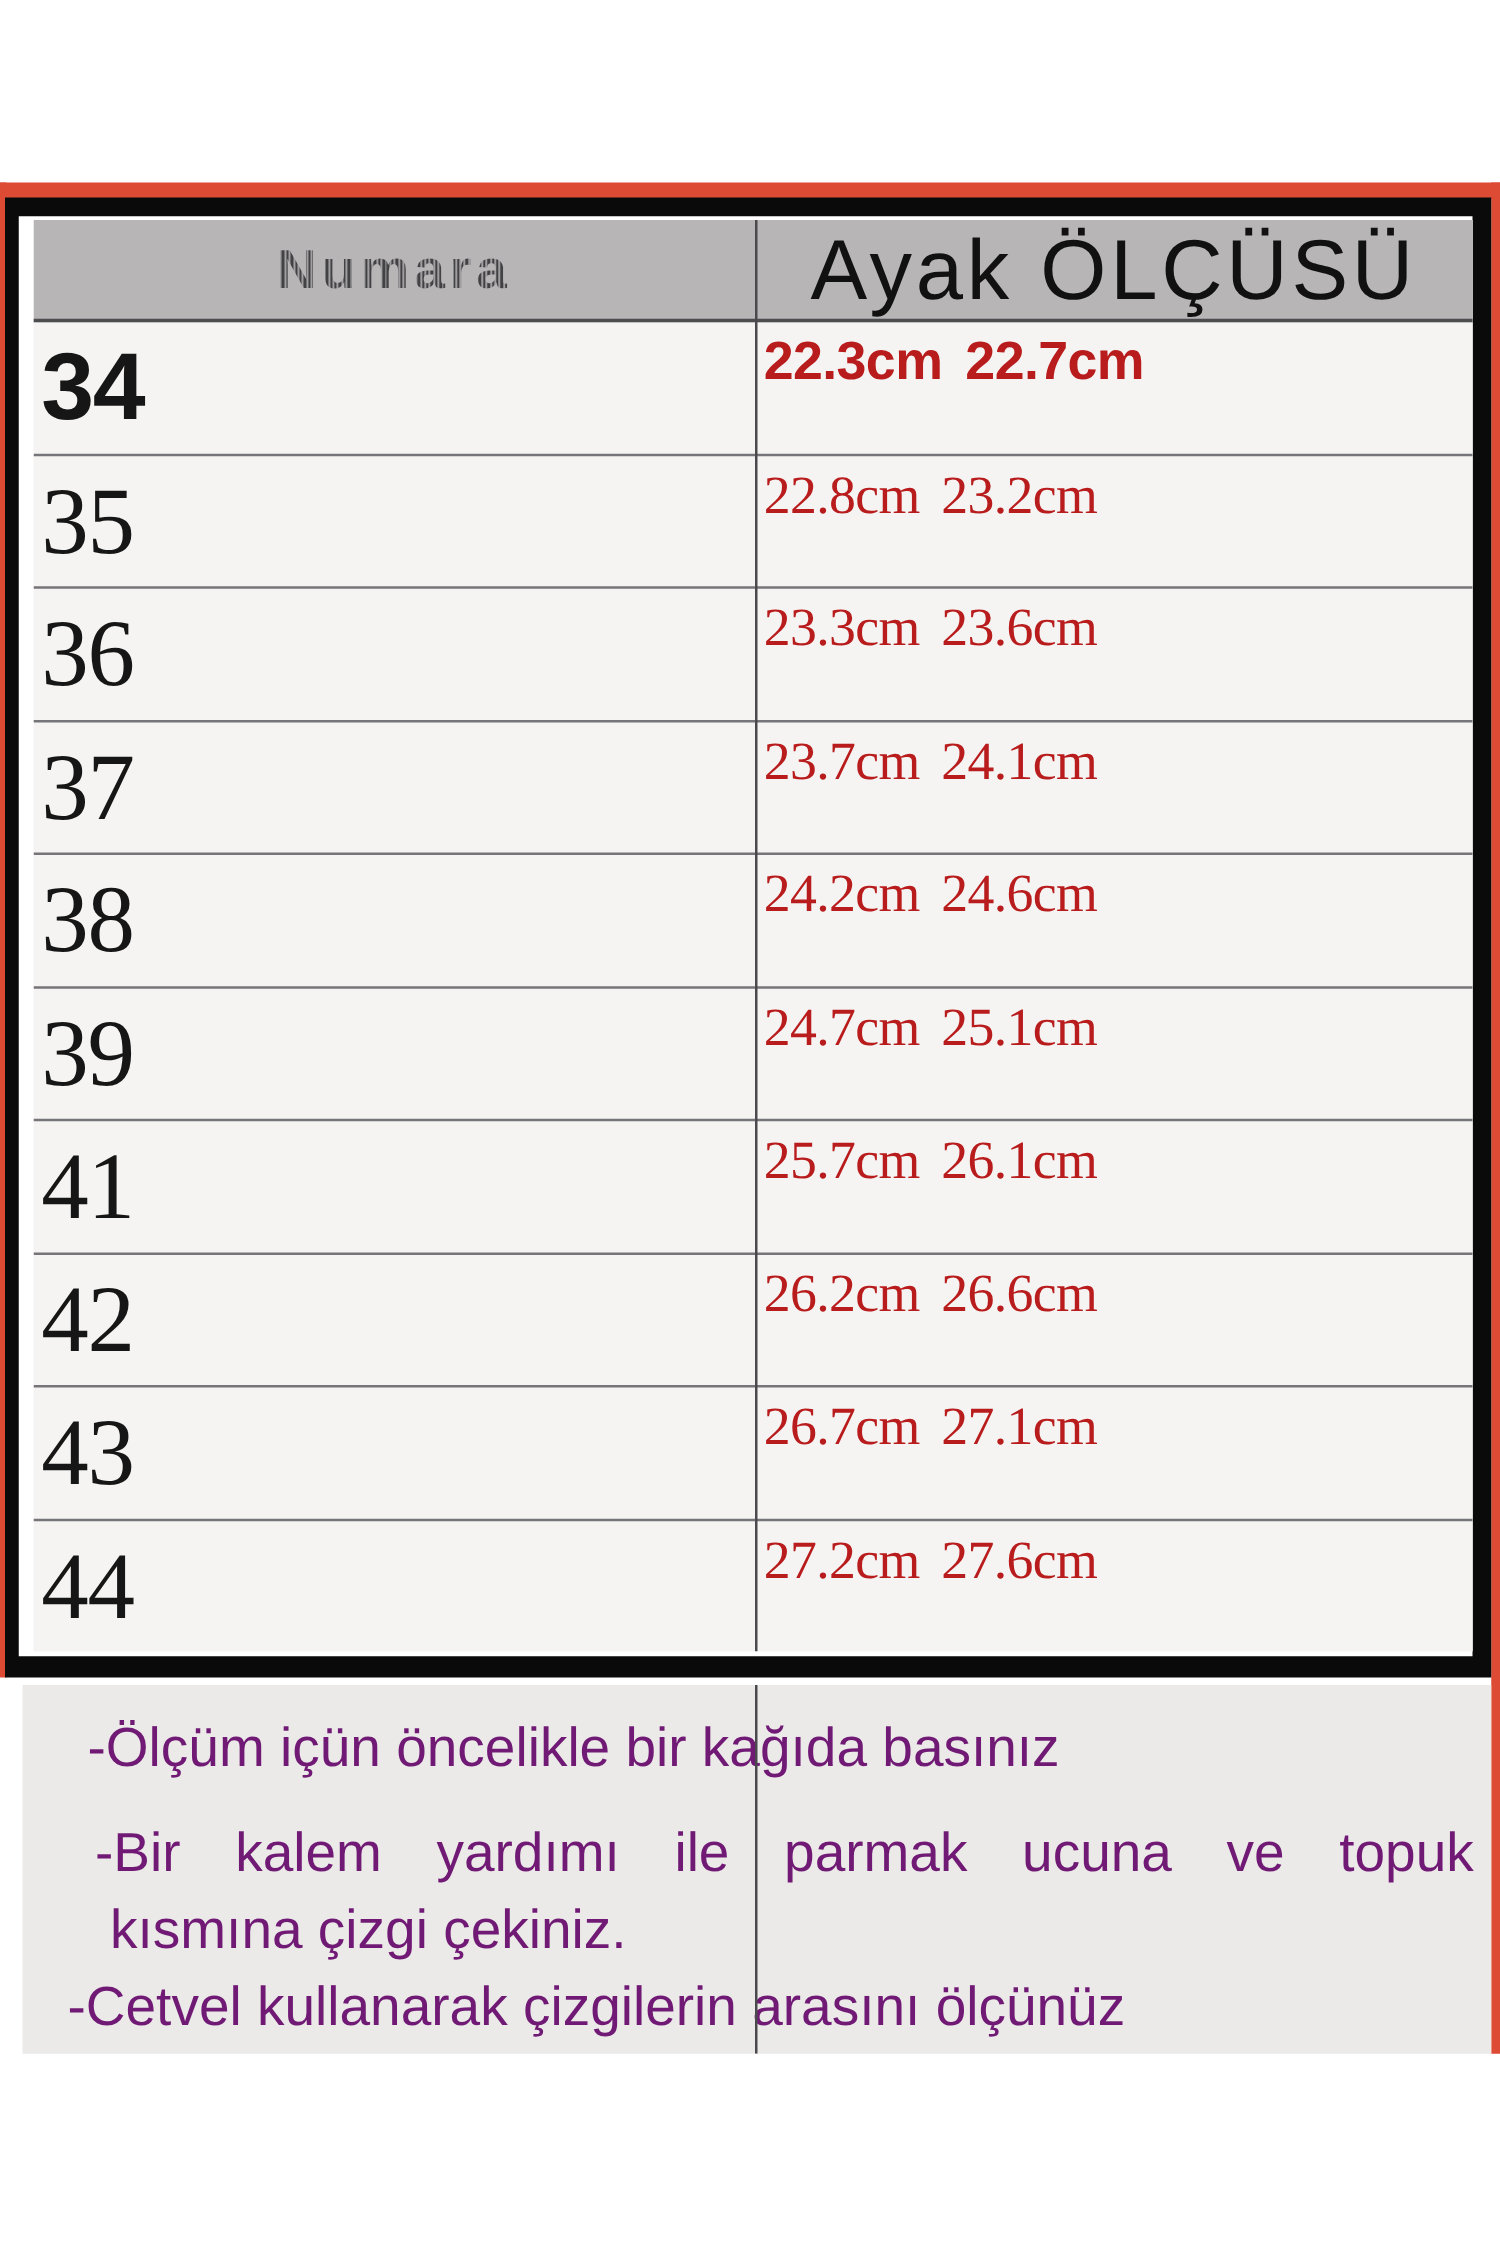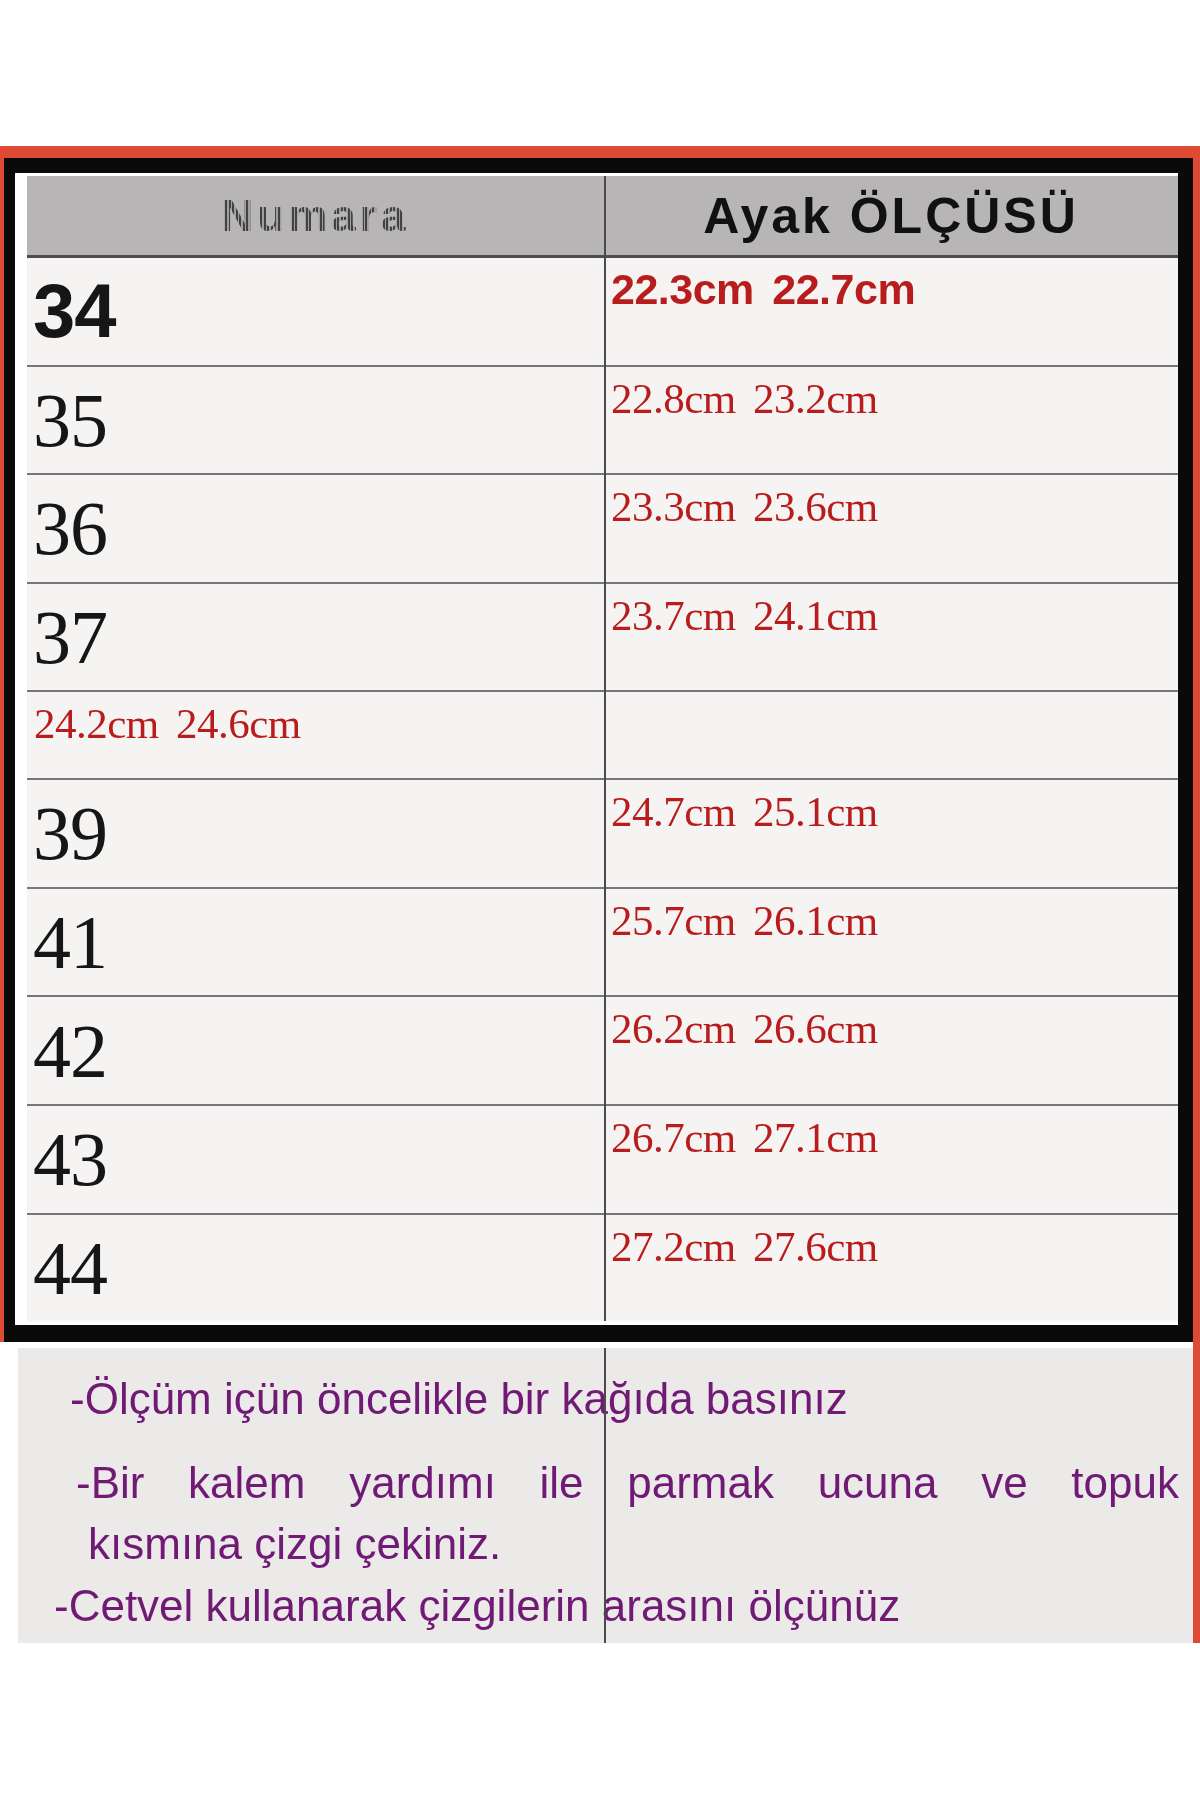--- a/index.html
+++ b/index.html
@@ -61,21 +61,21 @@
     color:#555;
   }
   @supports ((-webkit-background-clip:text) or (background-clip:text)){
     .numara-text{
       background:repeating-linear-gradient(90deg,#424244 0px,#424244 2px,#a09ea0 2px,#a09ea0 3.5px);
       -webkit-background-clip:text;background-clip:text;
       color:transparent;
     }
   }
   .ayak-text{
-    font-size:50px;font-weight:700;letter-spacing:3px;color:#111;
+    font-size:68px;font-weight:400;letter-spacing:3px;color:#111;
   }
   .trow{
     flex:1 1 auto;display:flex;background:var(--row-bg);
   }
   .trow + .trow{border-top:2px solid var(--line-gray);font-family:Liberation Serif, serif;}
   .td-num{
     width:577px;
     display:flex;align-items:center;
     padding-left:6px;
     font-size:76px;line-height:1;color:#161616;
@@ -139,20 +139,21 @@
         </div>
         <div class="trow">
           <div class="td-num">36</div>
           <div class="td-val">23.3cm 23.6cm</div>
         </div>
         <div class="trow">
           <div class="td-num">37</div>
           <div class="td-val">23.7cm 24.1cm</div>
         </div>
         <div class="trow">
+          <div class="td-num">38</div>
           <div class="td-val">24.2cm 24.6cm</div>
         </div>
         <div class="trow">
           <div class="td-num">39</div>
           <div class="td-val">24.7cm 25.1cm</div>
         </div>
         <div class="trow">
           <div class="td-num">41</div>
           <div class="td-val">25.7cm 26.1cm</div>
         </div>

